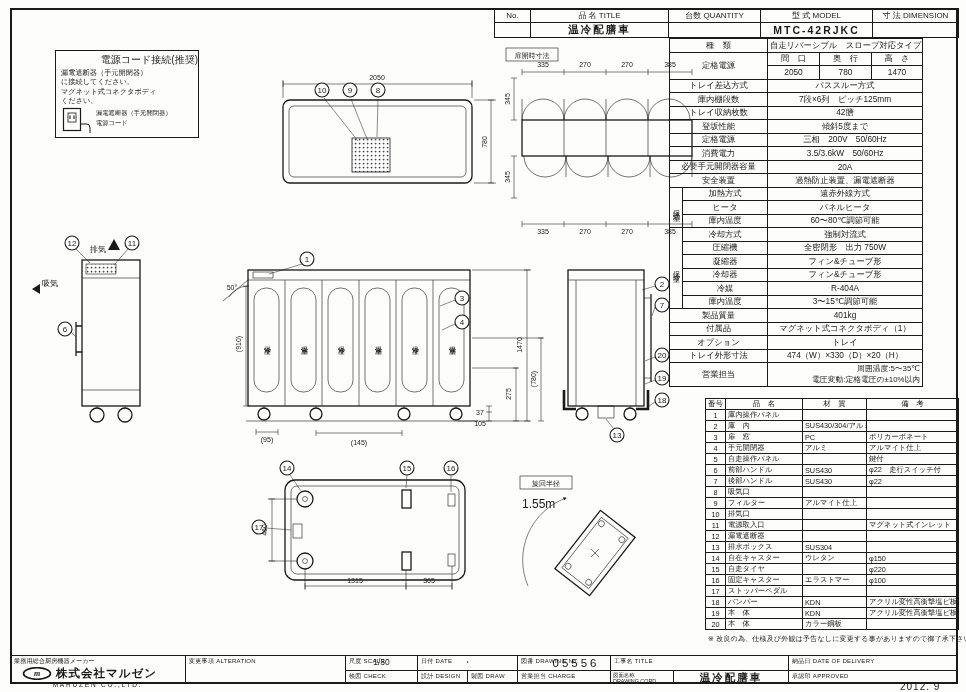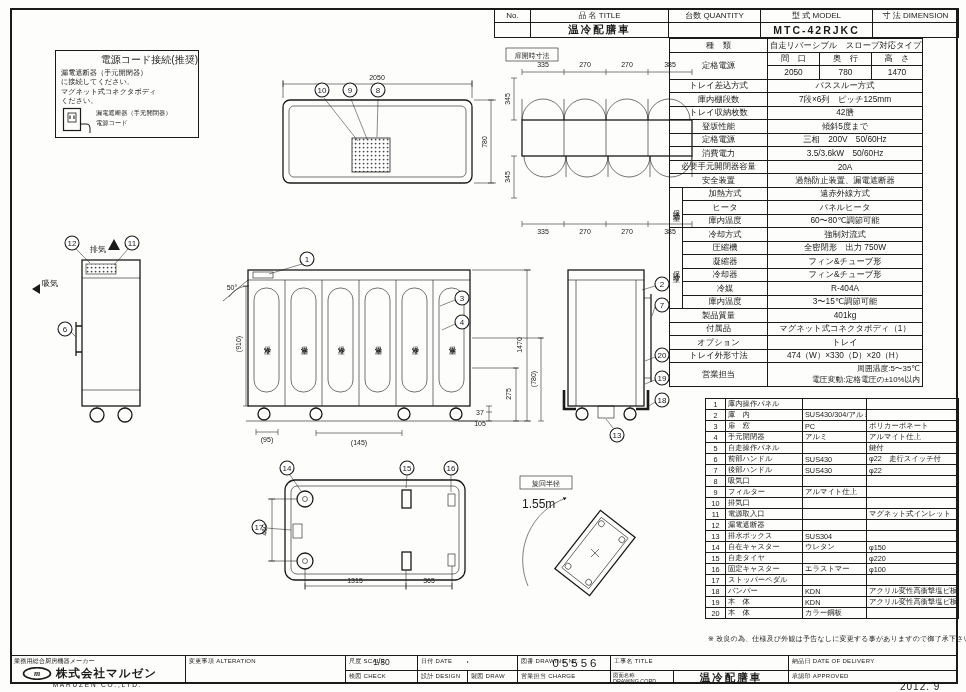--- a/index.html
+++ b/index.html
@@ -471,20 +471,26 @@
     </table>
 
   <table class="parts">
     <colgroup>
         <col style="width:20px">
         <col style="width:77px">
         <col style="width:64px">
         <col style="width:92px">
       </colgroup>
     <tbody>
+        <tr class="ph">
+      <td>番号</td>
+          <td>品　名</td>
+      <td>材　質</td>
+          <td>備　考</td>
+    </tr>
     <tr>
           <td class="c">1</td>
           <td>庫内操作パネル</td>
           <td></td>
           <td></td>
         </tr>
     <tr>
           <td class="c">2</td>
           <td>庫　内</td>
           <td>SUS430/304/アルミ</td>

